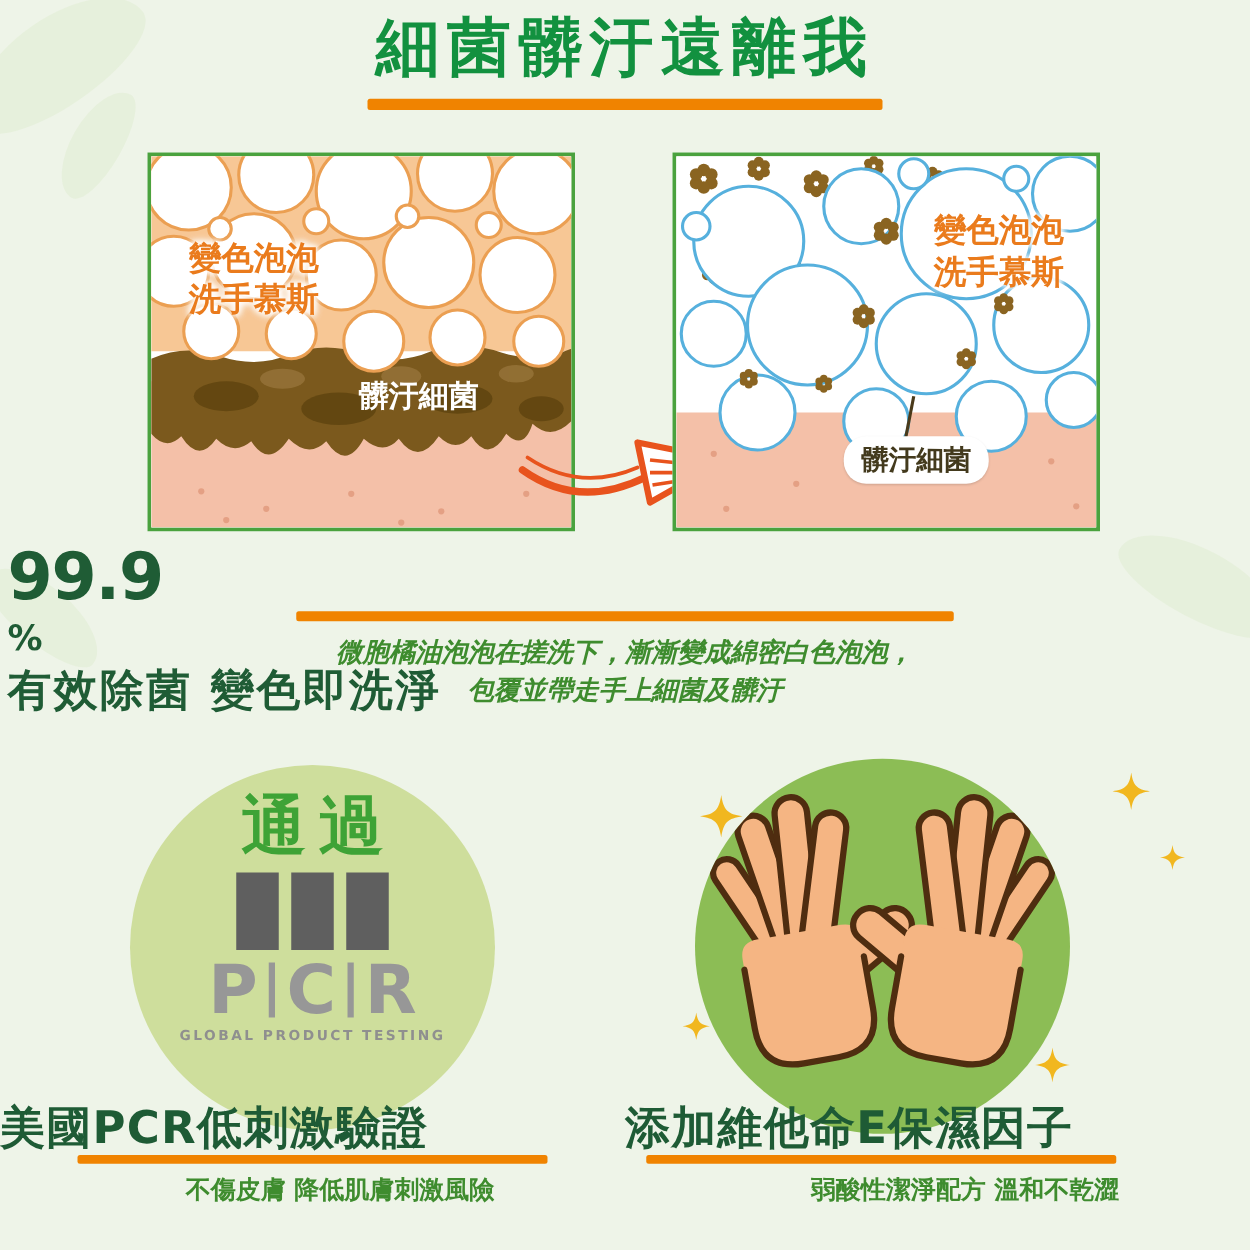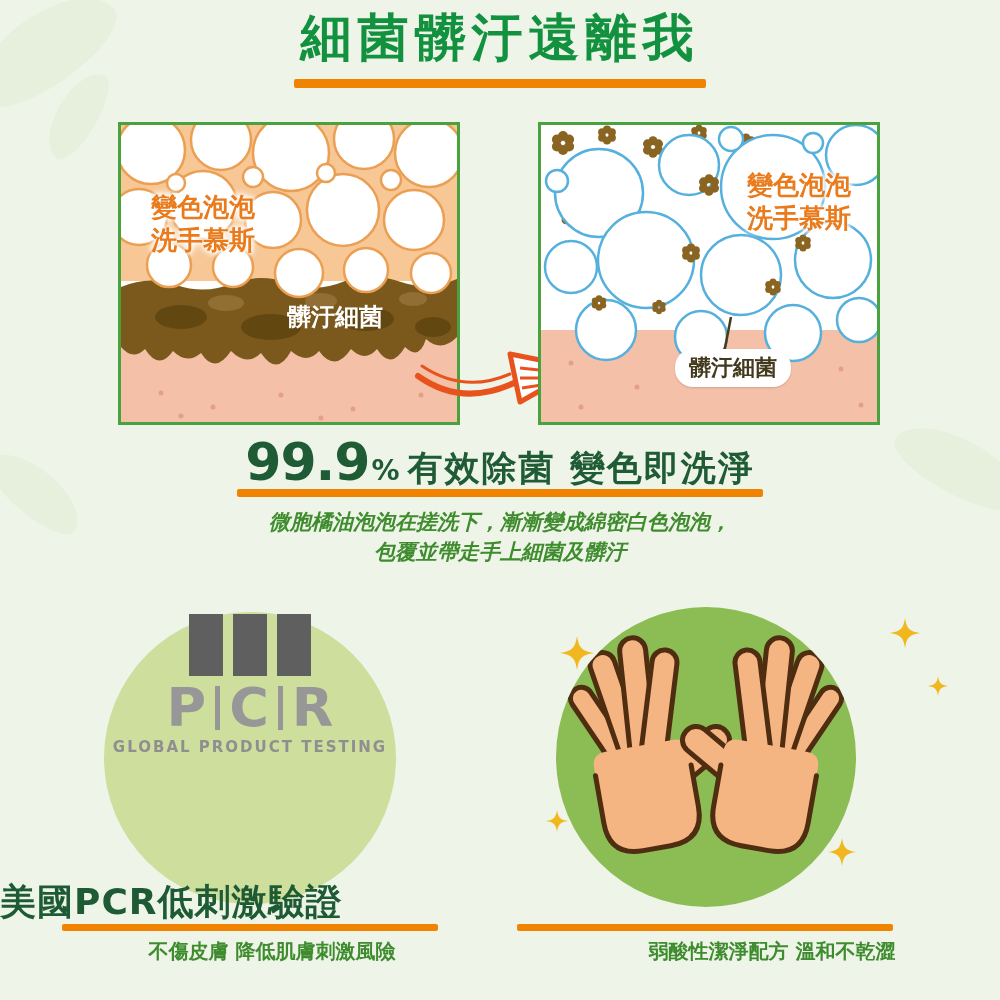--- a/index.html
+++ b/index.html
@@ -37,21 +37,21 @@
     position:absolute;left:134px;top:224px;background:#ffffff;color:#433a1d;
     font-weight:800;font-size:22px;padding:4px 14px;border-radius:18px;
     box-shadow:0 1px 2px rgba(0,0,0,.15);
   }
 
   .transform-arrow{position:absolute;left:408px;top:330px;}
 
   
   .claim-headline{
     position:absolute;top:432px;left:0;width:100%;display:flex;justify-content:center;
-    align-items:baseline;color:#1f5c35;gap:2px;
+    align-items:baseline;color:#1f5c35;gap:2px;flex-direction:column;
   }
   .claim-percent{font-size:52px;font-weight:900;letter-spacing:-1px;}
   .claim-percent-sign{font-size:28px;font-weight:900;}
   .claim-rest{font-size:35px;font-weight:900;letter-spacing:2px;margin-left:6px;}
   .claim-underline{position:absolute;left:237px;top:489px;width:526px;height:8px;background:#f08300;border-radius:2px;}
   .claim-desc{position:absolute;left:0;width:100%;text-align:center;color:#3e8c2e;font-weight:700;margin:0;font-style:italic;}
   .claim-desc.l1{top:508px;font-size:21px;}
   .claim-desc.l2{top:538px;font-size:21px;}
 
   
@@ -59,21 +59,21 @@
     position:absolute;left:104px;top:612px;width:292px;height:292px;border-radius:50%;
     background:#cede9c;display:flex;flex-direction:column;align-items:center;
   }
   .pass-label{margin-top:14px;font-size:52px;font-weight:900;color:#3ea336;letter-spacing:10px;text-indent:10px;}
   .pcr-logo{margin-top:2px;display:flex;flex-direction:column;align-items:center;}
   .pcr-bars{display:flex;gap:10px;}
   .pcr-bar{width:34px;height:62px;background:#5f5f5f;}
   .pcr-letters{display:flex;align-items:center;gap:9px;margin-top:5px;}
   .pcr-letter{font-size:54px;line-height:1;font-weight:900;color:#979797;}
   .pcr-div{width:5px;height:44px;background:#979797;}
-  .pcr-sub{margin-top:3px;font-size:15px;font-weight:700;letter-spacing:2px;color:#8f8f8f;}
+  .pcr-sub{margin-top:3px;font-size:11px;font-weight:700;letter-spacing:2px;color:#8f8f8f;}
 
   .badge-circle-right{
     position:absolute;left:556px;top:607px;width:300px;height:300px;border-radius:50%;
     background:#8cbd55;overflow:hidden;
   }
   .badge-circle-right svg{position:absolute;left:0;top:0;}
 
   .sparkle{position:absolute;}
 
   
@@ -239,20 +239,21 @@
   <div class="claim-headline">
     <span class="claim-percent">99.9</span>
     <span class="claim-percent-sign">%</span>
     <span class="claim-rest">有效除菌 變色即洗淨</span>
   </div>
   <div class="claim-underline"></div>
   <p class="claim-desc l1">微胞橘油泡泡在搓洗下，漸漸變成綿密白色泡泡，</p>
   <p class="claim-desc l2">包覆並帶走手上細菌及髒汙</p>
 
   <div class="badge-circle-left">
+    <div class="pass-label">通過</div>
     <div class="pcr-logo">
       <div class="pcr-bars">
         <div class="pcr-bar"></div>
         <div class="pcr-bar"></div>
         <div class="pcr-bar"></div>
       </div>
       <div class="pcr-letters">
         <span class="pcr-letter">P</span>
         <span class="pcr-div"></span>
         <span class="pcr-letter">C</span>
@@ -323,16 +324,17 @@
       <path d="M0,-10 C1,-3 3,-1 10,0 C3,1 1,3 0,10 C-1,3 -3,1 -10,0 C-3,-1 -1,-3 0,-10 Z" fill="#f1b71f"></path>
     </svg>
   <svg class="sparkle" style="left:928px;top:676px;" width="20" height="20" viewBox="-10 -10 20 20">
       <path d="M0,-10 C1,-3 3,-1 10,0 C3,1 1,3 0,10 C-1,3 -3,1 -10,0 C-3,-1 -1,-3 0,-10 Z" fill="#f1b71f"></path>
     </svg>
 
   <h2 class="cert-head left">美國PCR低刺激驗證</h2>
   <div class="cert-underline left"></div>
   <p class="cert-sub left">不傷皮膚 降低肌膚刺激風險</p>
 
+  <h2 class="cert-head right">添加維他命E保濕因子</h2>
   <div class="cert-underline right"></div>
   <p class="cert-sub right">弱酸性潔淨配方 溫和不乾澀</p>
 
 </div>
 
 </body></html>

